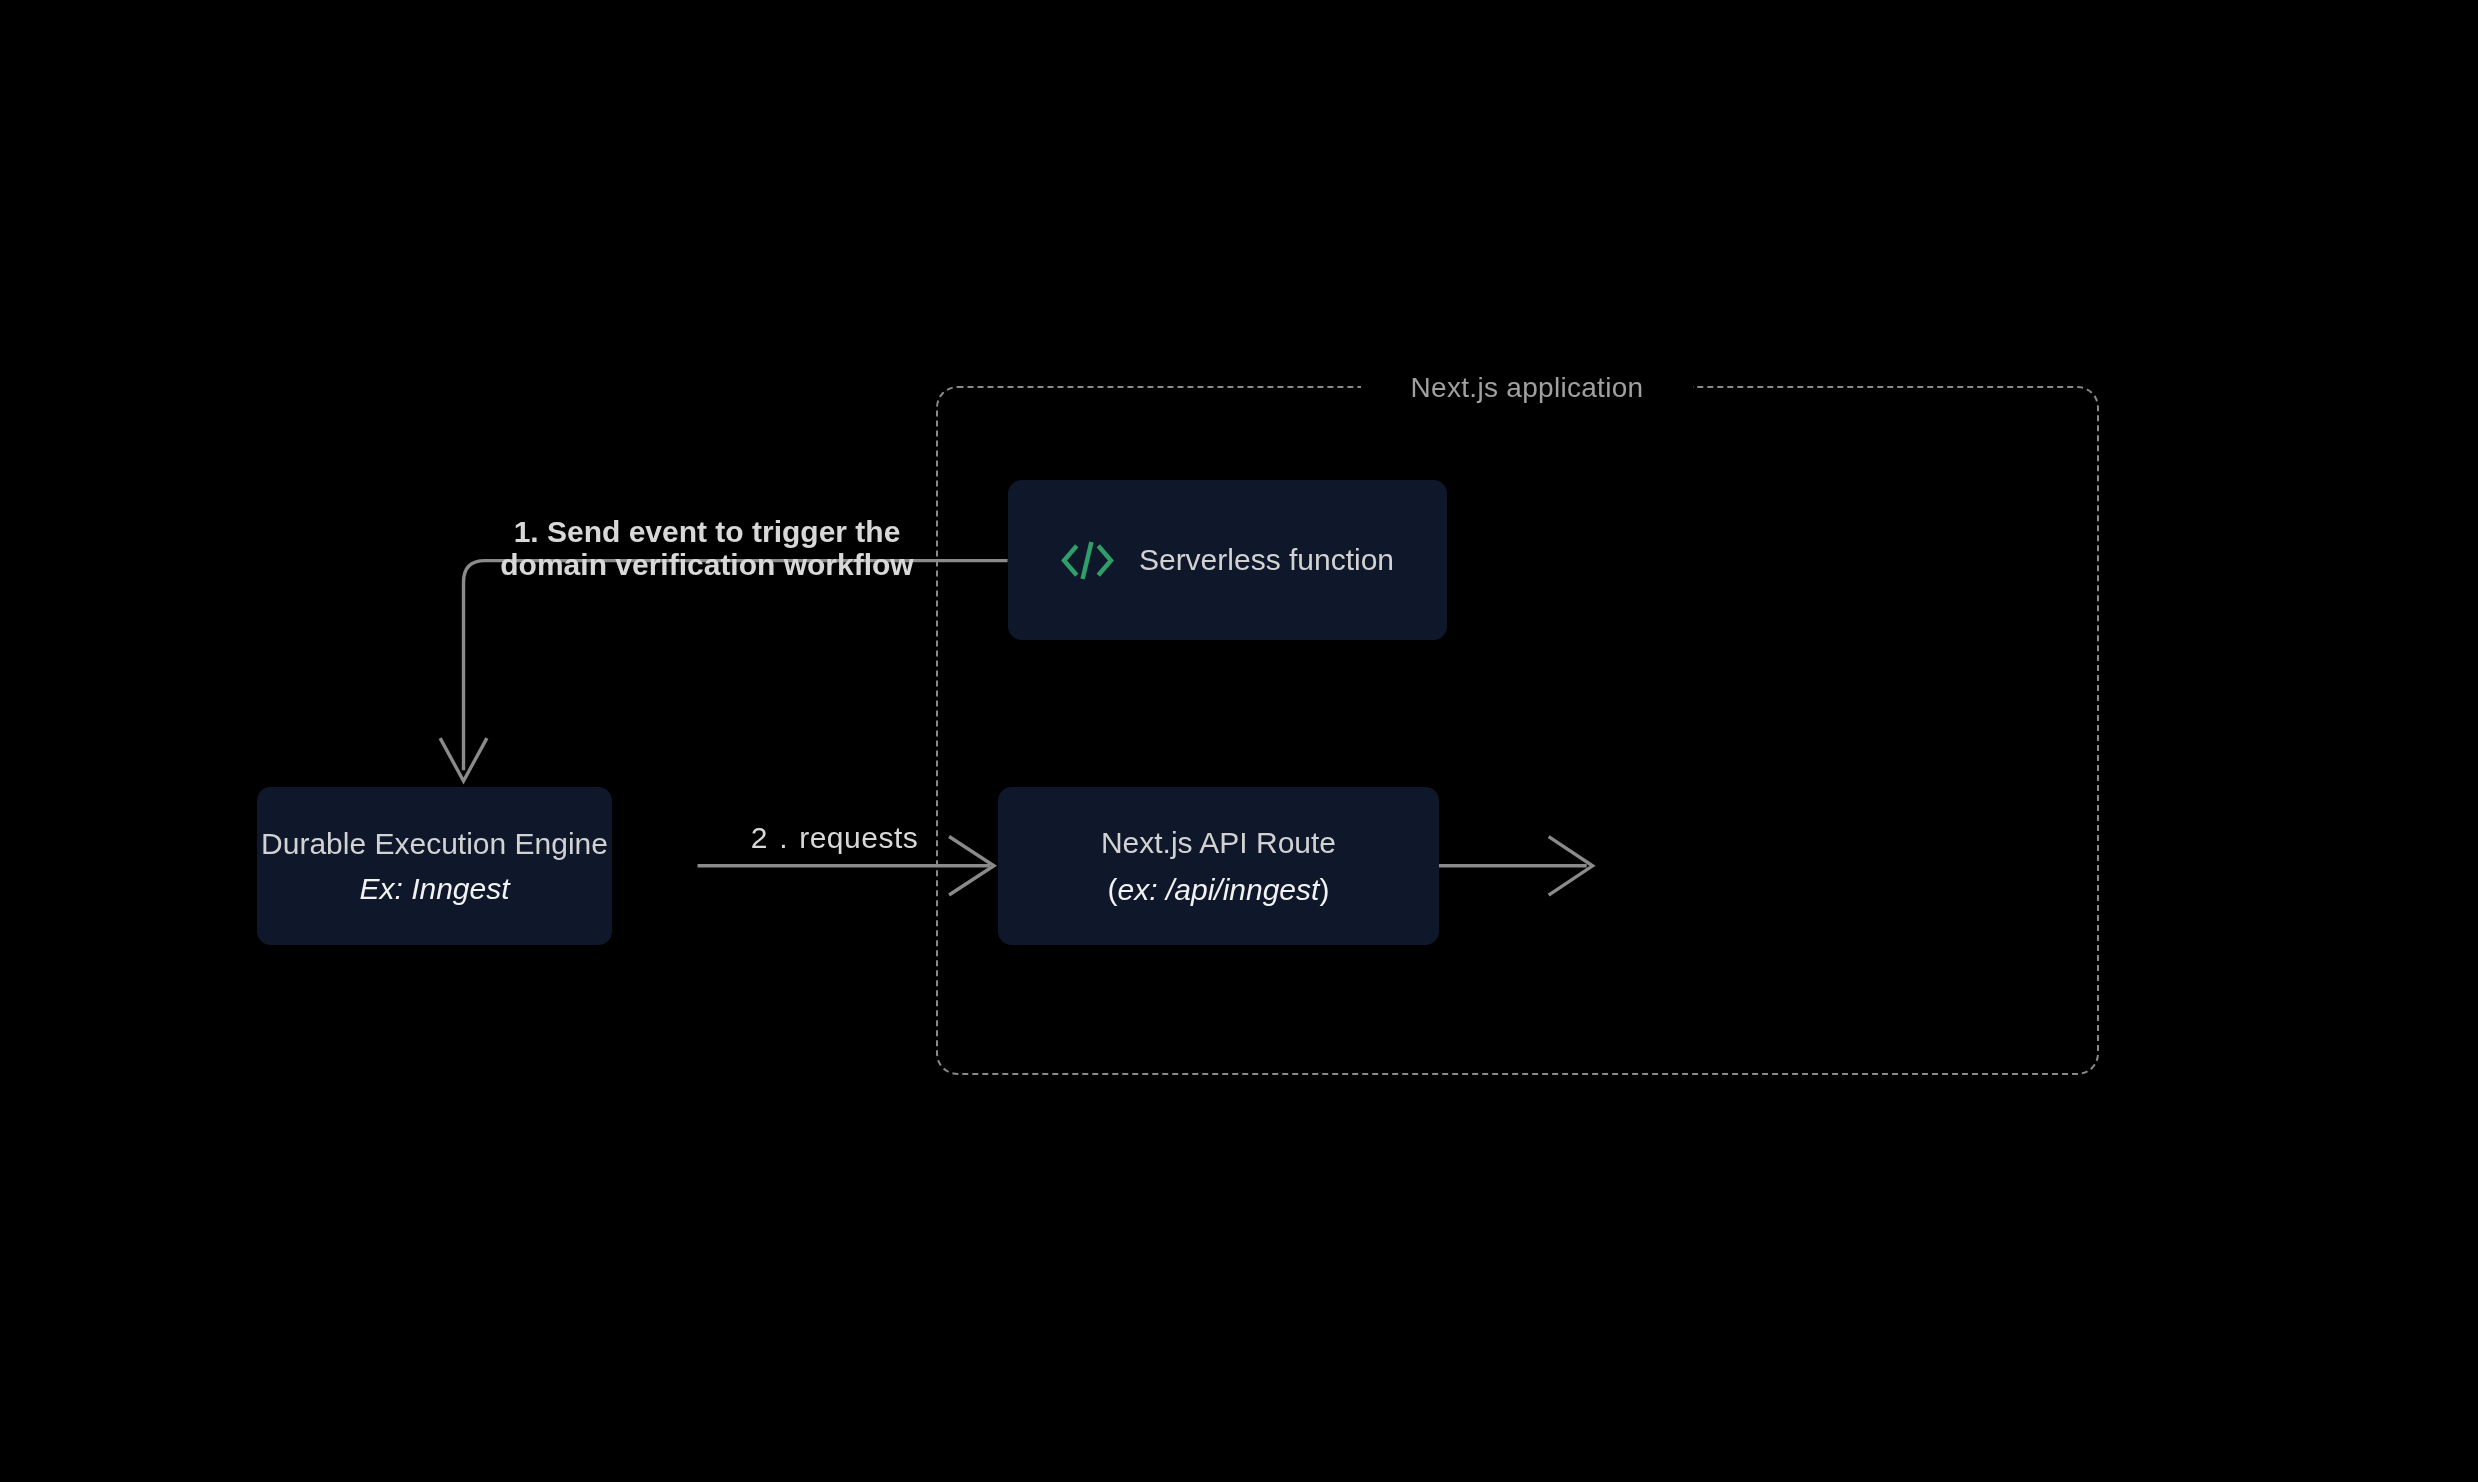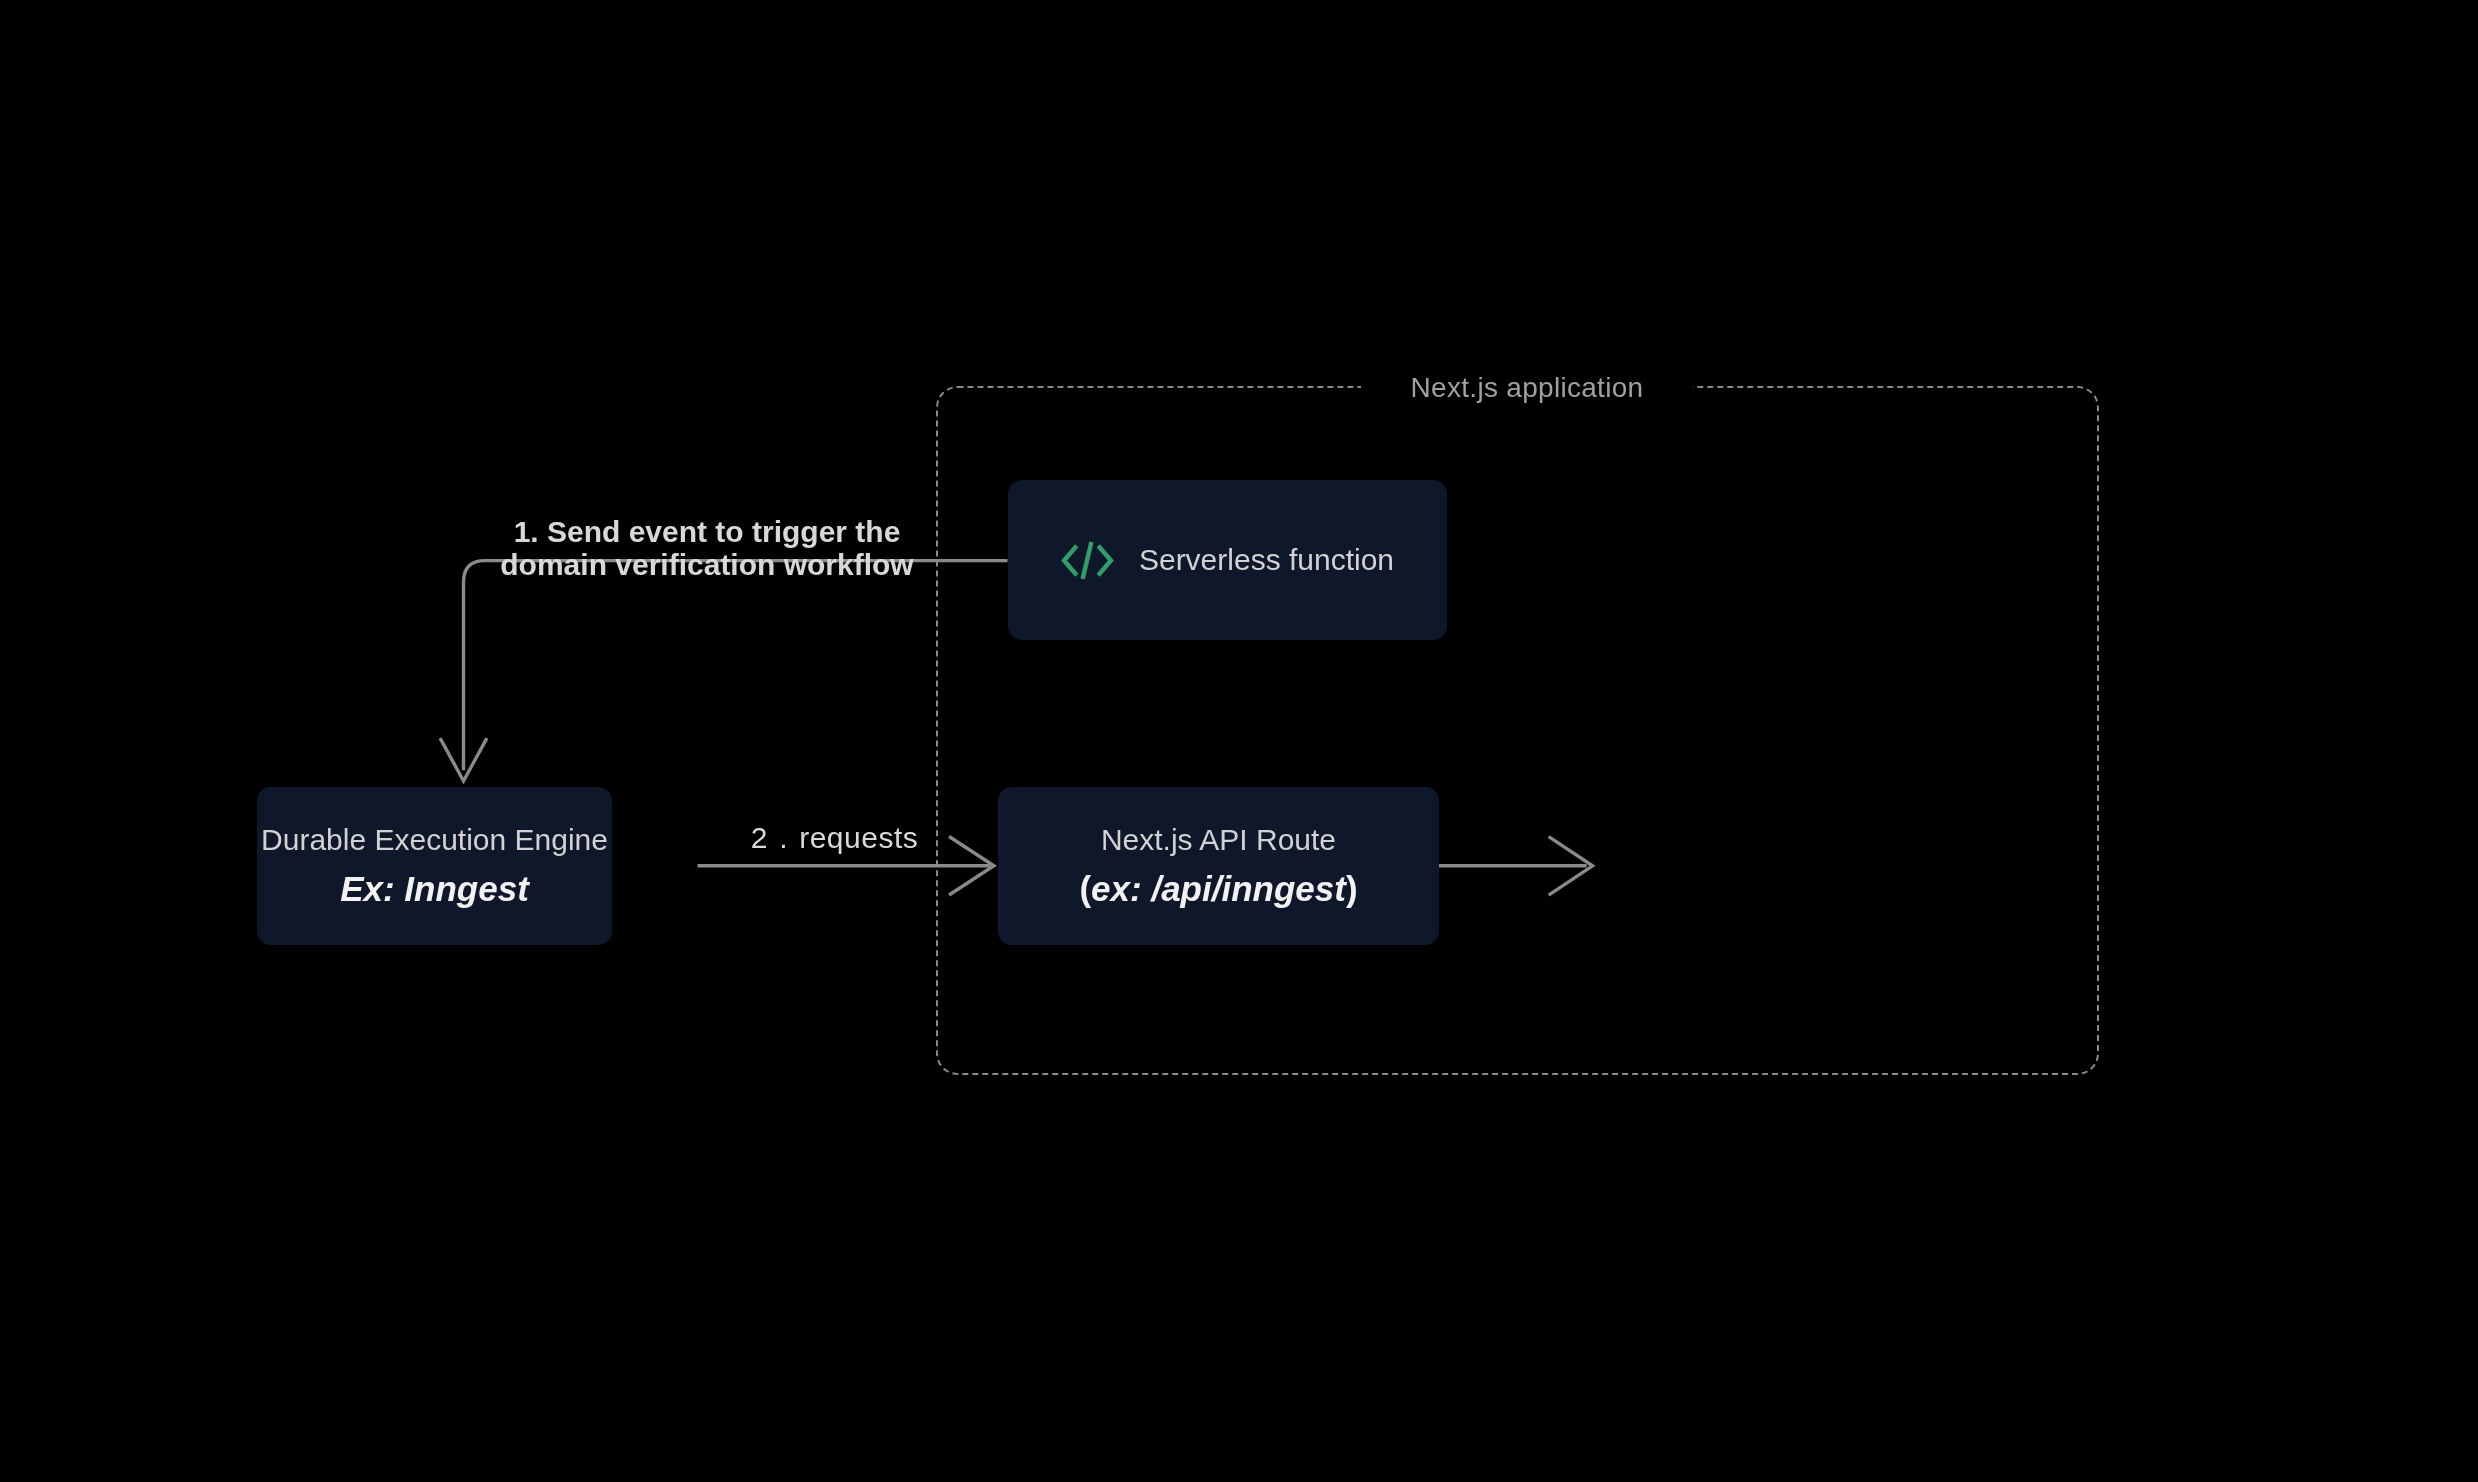--- a/index.html
+++ b/index.html
@@ -100,25 +100,24 @@
   }
 
   .node-label {
     color: #d2d2d2;
     font-size: 30px;
     white-space: nowrap;
     line-height: 1.25;
   }
   .node-sub {
     color: #f2f2f2;
-    font-size: 35px;
+    font-size: 30px;
     font-style: italic;
     white-space: nowrap;
     line-height: 1.25;
-    font-weight: bold;
   }
   .node-sub .paren { font-style: normal; }
 
   
   .icon {
     display: inline-block;
     line-height: 0;
   }
 
   

